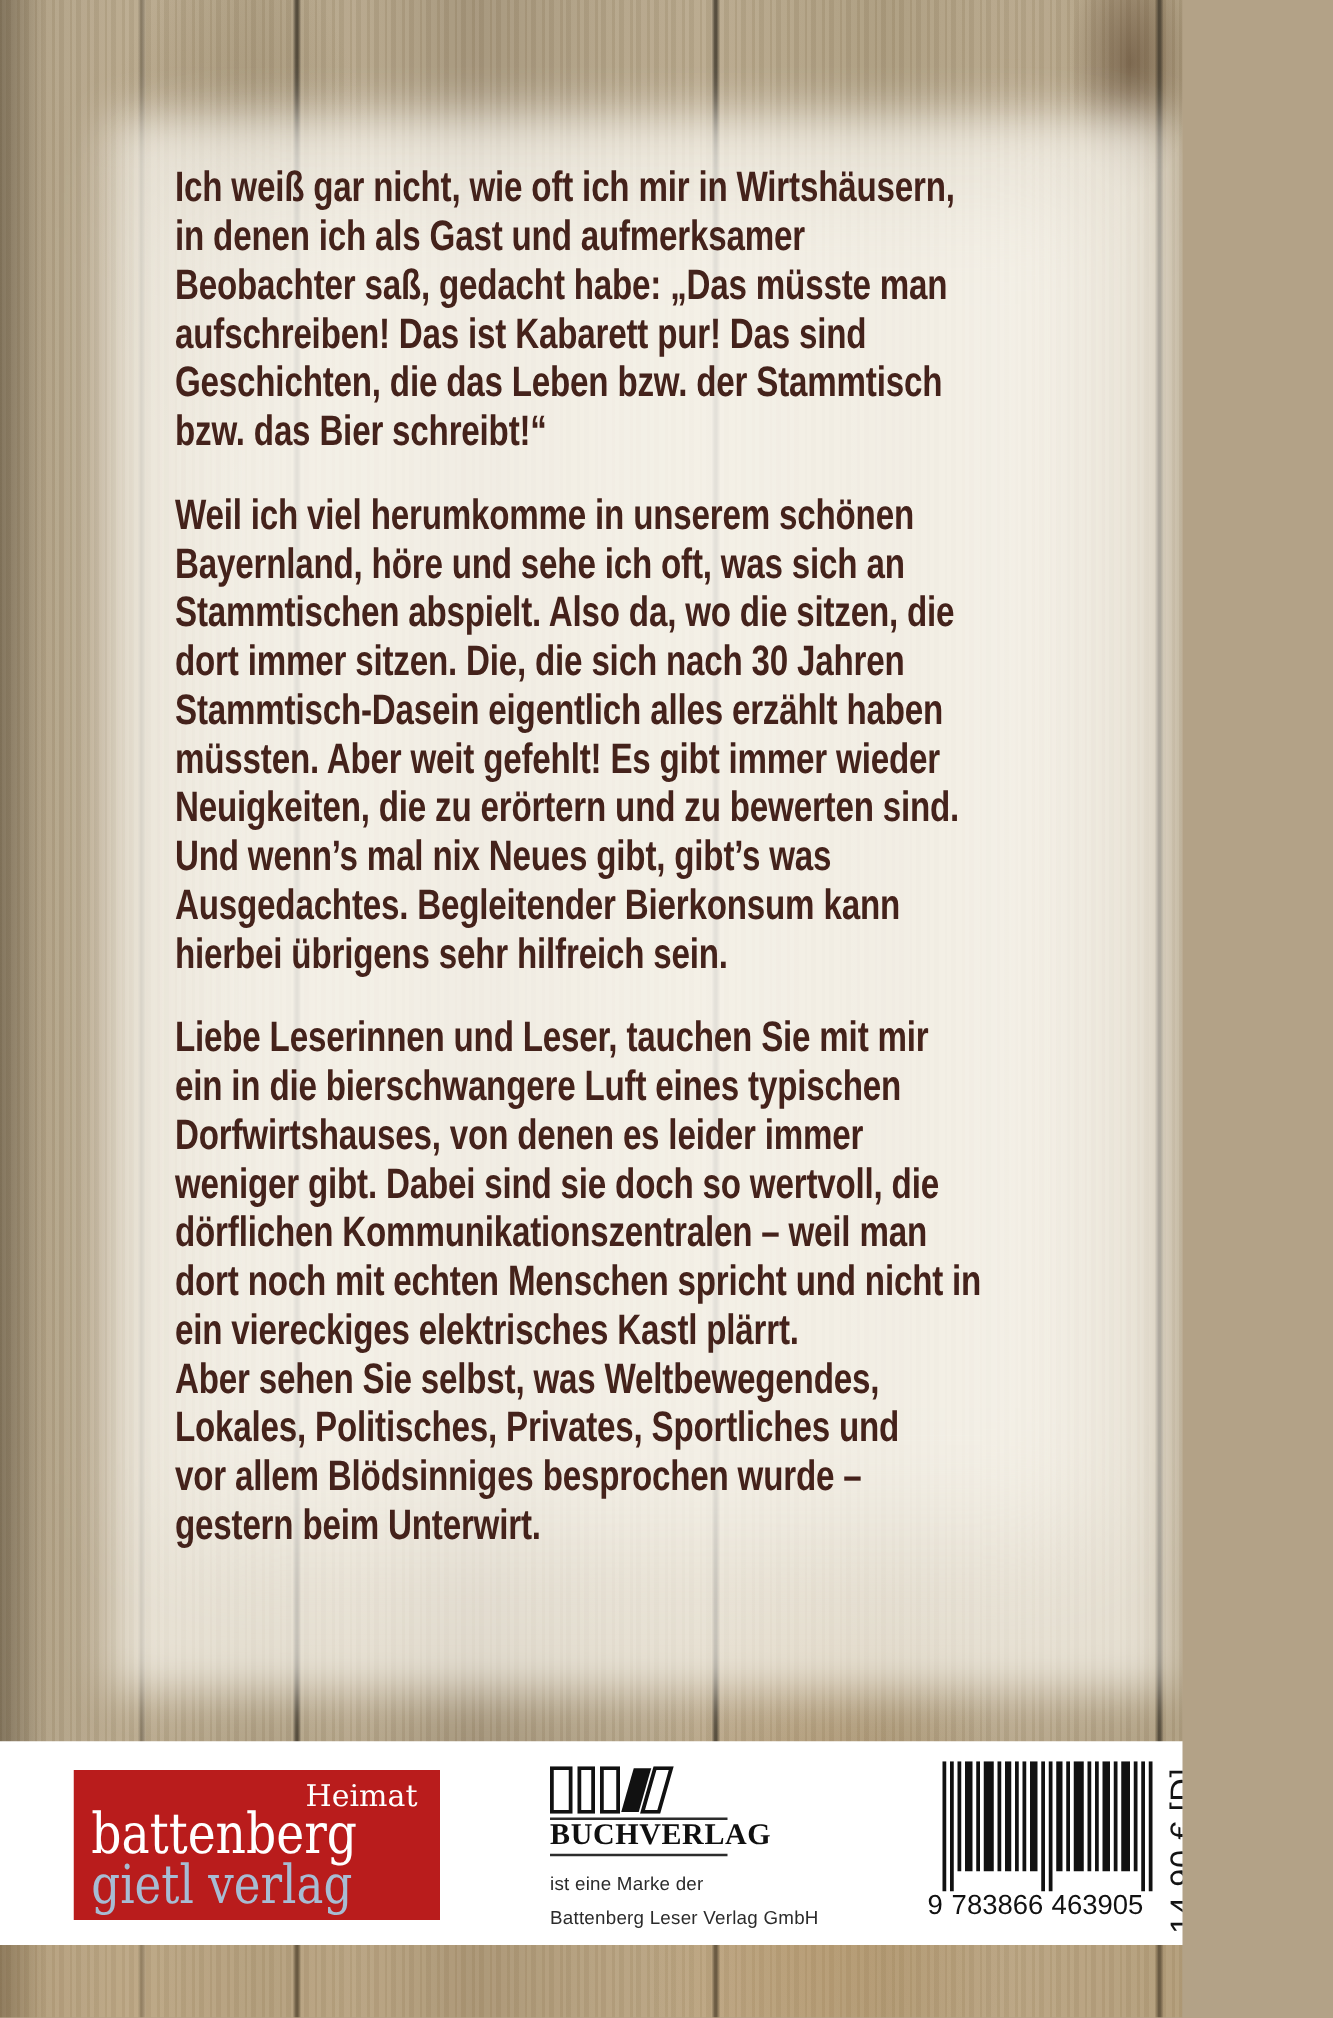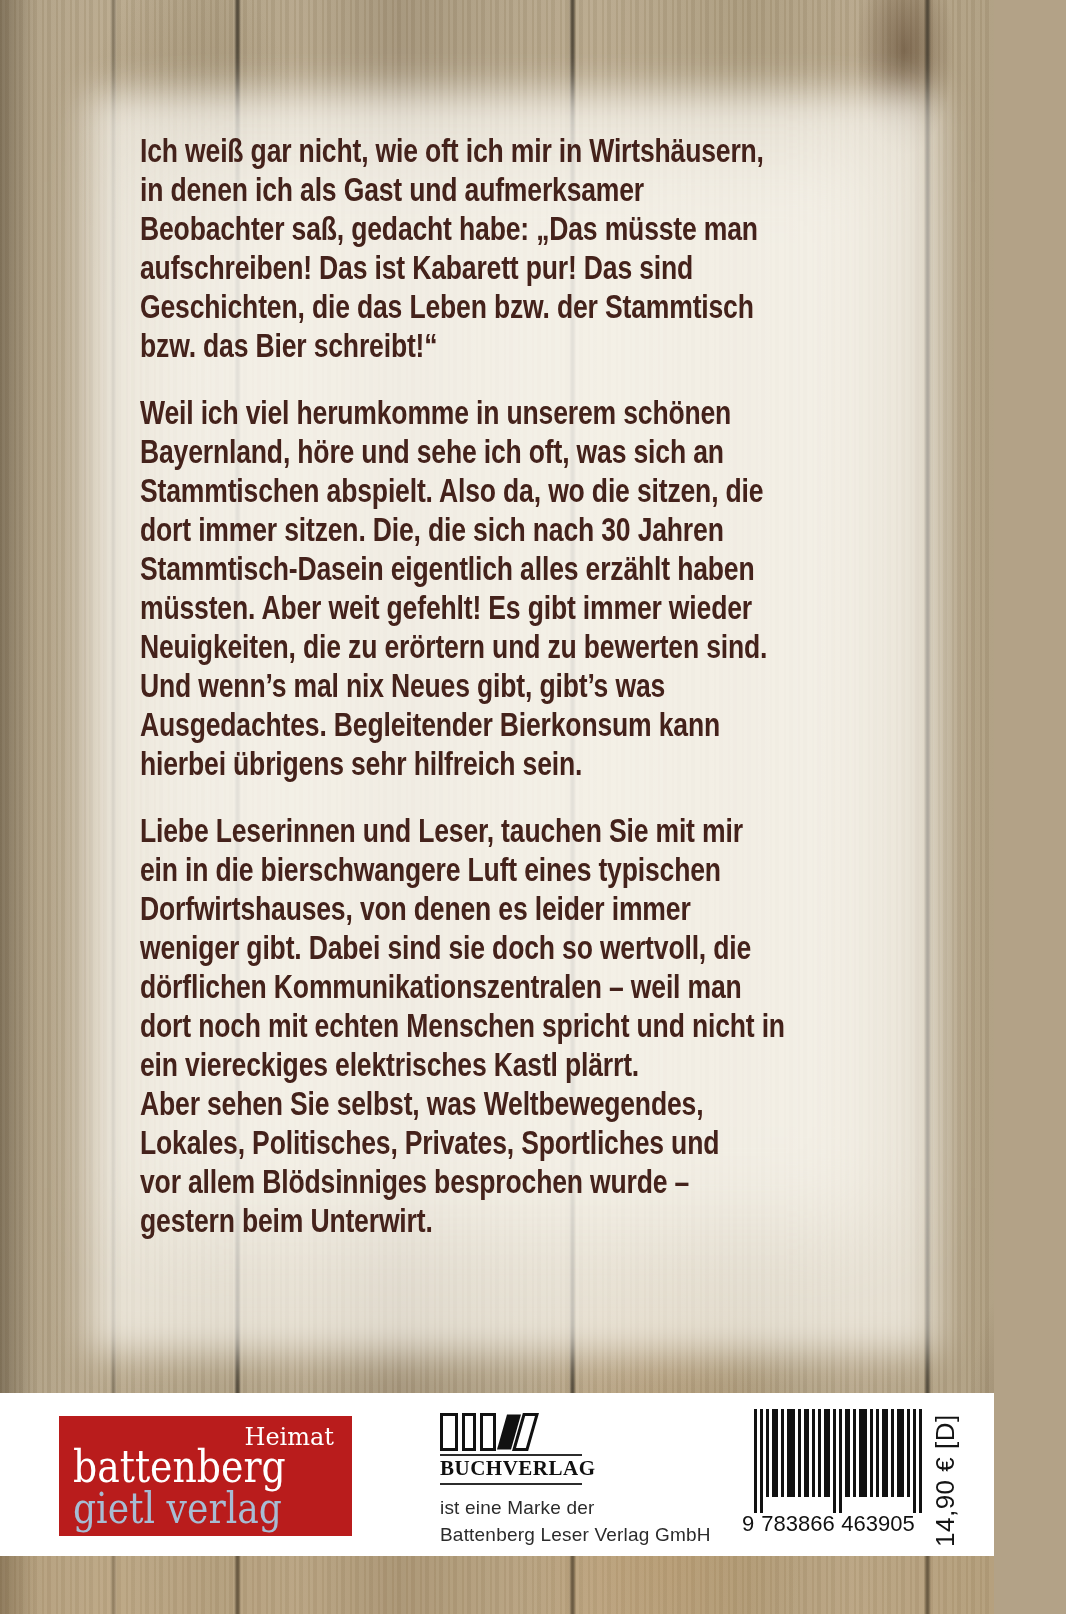--- a/index.html
+++ b/index.html
@@ -1,18 +1,18 @@
 <!DOCTYPE html>
 <html><head>
 <meta charset="utf-8">
 <style>
   html,body{margin:0;padding:0;}
   body{width:1066px;height:1614px;overflow:hidden;background:#b3a287;}
   .page{position:relative;width:946px;height:1614px;overflow:hidden;
-        font-family:"Liberation Sans",sans-serif;padding-left:48px;}
+        font-family:"Liberation Sans",sans-serif;}
 
   
   .wood{position:absolute;inset:0;background-color:#b2a286;
     background-image:
       radial-gradient(ellipse 70px 150px at 905px 50px, rgba(82,58,36,.55), rgba(82,58,36,0) 70%),
       radial-gradient(ellipse 90px 230px at 1030px 1430px, rgba(96,72,48,.38), rgba(96,72,48,0) 70%),
       radial-gradient(ellipse 160px 300px at 190px 170px, rgba(116,96,64,.25), rgba(116,96,64,0) 70%),
       radial-gradient(ellipse 200px 380px at 660px 1500px, rgba(186,140,84,.25), rgba(186,140,84,0) 75%),
       linear-gradient(90deg, rgba(66,54,36,.40) 0, rgba(66,54,36,0) 36px),
       linear-gradient(90deg, rgba(66,54,36,0) 1030px, rgba(66,54,36,.30) 1066px),
@@ -55,23 +55,23 @@
     font-family:"DejaVu Serif","Liberation Serif",serif;}
   .bg-heimat{margin:8px 18px 0 0;text-align:right;font-size:24px;line-height:26px;}
   .bg-battenberg{margin:-6px 0 0 14px;font-size:45px;line-height:46px;
     transform:scaleX(.84);transform-origin:left top;white-space:nowrap;}
   .bg-gietl{margin:-4px 0 0 14px;font-size:43px;line-height:44px;color:#a7bcd3;
     transform:scaleX(.84);transform-origin:left top;white-space:nowrap;}
 
   .buchverlag{position:absolute;left:440px;top:20px;width:240px;}
   .bv-mark{display:block;}
   .bv-rule{width:142px;height:2px;background:#2c2c2c;margin-top:3px;}
-  .bv-name{font-family:"Liberation Serif",serif;font-weight:bold;font-size:21px;
+  .bv-name{font-family:"Liberation Serif",serif;font-weight:bold;font-size:24px;
     line-height:24px;letter-spacing:.5px;color:#101010;}
-  .bv-tag{font-size:19px;line-height:27px;color:#2b2b2b;letter-spacing:.2px;
+  .bv-tag{font-size:15px;line-height:27px;color:#2b2b2b;letter-spacing:.2px;
     white-space:nowrap;}
   .bv-tag.first{margin-top:9px;}
 
   .barcode{position:absolute;left:740px;top:16px;}
   .barcode text{font-family:"Liberation Sans",sans-serif;font-size:22px;fill:#111;}
 
   .price{position:absolute;left:930px;top:8px;height:146px;width:36px;
     writing-mode:vertical-rl;transform:rotate(180deg);
     font-size:26px;letter-spacing:.5px;color:#141414;white-space:nowrap;}
 </style>

